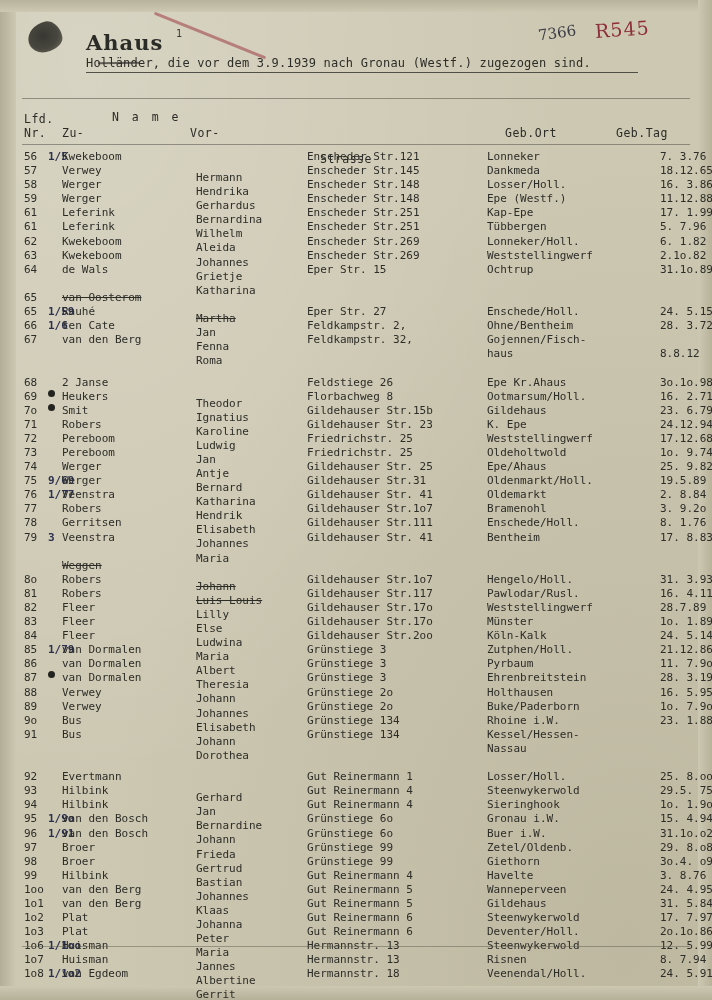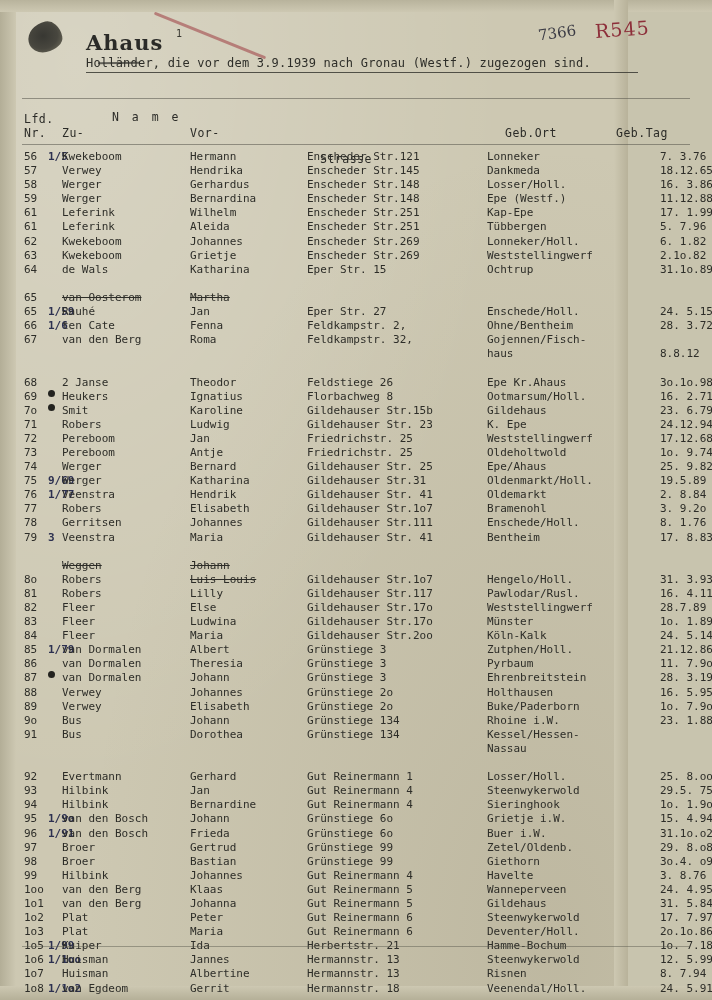--- a/index.html
+++ b/index.html
@@ -4,21 +4,21 @@
 <style>
   html,body{margin:0;padding:0;}
   body{
     width:712px;height:1000px;
     background:#c8c4ae;
     font-family:"DejaVu Sans Mono", monospace;
     overflow:hidden;
   }
   .page{
     position:relative;
-    width:628px;height:1000px;
+    width:712px;height:1000px;
     background:#cdc8b2;
     background-image:
       radial-gradient(ellipse at 12% 6%, rgba(255,255,255,0.22), rgba(255,255,255,0) 55%),
       radial-gradient(ellipse at 88% 95%, rgba(120,110,80,0.18), rgba(0,0,0,0) 60%);
   }
   
   .punch{
     position:absolute;left:28px;top:22px;width:34px;height:30px;
     background:radial-gradient(ellipse at 45% 45%, #2a2a26 0%, #3b3a33 55%, #6d6a58 100%);
     border-radius:60% 40% 55% 45%/55% 60% 40% 45%;
@@ -118,21 +118,21 @@
   }
   .row > span{
     position:absolute;top:0;
     font-family:"DejaVu Sans Mono", monospace;
     font-size:11px;
     line-height:14px;
   }
   .c-nr{left:24px;width:34px;text-align:left;}
   .c-ins{left:48px;font-size:8px;color:#3a3a46;top:2px;font-weight:bold;}
   .c-zu{left:62px;}
-  .c-vor{left:190px;}
+  .c-vor{left:196px;margin-top:21px;}
   .c-str{left:307px;}
   .c-ort{left:487px;}
   .c-tag{left:612px;margin-left:48px;}
   .spacer{height:14.1px;}
 
   .strike{
     text-decoration:line-through;
     text-decoration-thickness:1px;
   }
   .dot{
@@ -531,21 +531,21 @@
         <span class="c-str">Gut Reinermann 4</span>
         <span class="c-ort">Sieringhook</span>
         <span class="c-tag">1o. 1.9o</span>
       </div>
       <div class="row">
         <span class="c-nr">95</span>
         <span class="c-ins inkblue">1/9o</span>
         <span class="c-zu">van den Bosch</span>
         <span class="c-vor">Johann</span>
         <span class="c-str">Grünstiege 6o</span>
-        <span class="c-ort">Grietje i.W.</span>
+        <span class="c-ort">Gronau i.W.</span>
         <span class="c-tag">15. 4.94</span>
       </div>
       <div class="row">
         <span class="c-nr">96</span>
         <span class="c-ins inkblue">1/91</span>
         <span class="c-zu">van den Bosch</span>
         <span class="c-vor">Frieda</span>
         <span class="c-str">Grünstiege 6o</span>
         <span class="c-ort">Buer i.W.</span>
         <span class="c-tag">31.1o.o2</span>
@@ -600,29 +600,20 @@
       </div>
       <div class="row">
         <span class="c-nr">1o3</span>
         <span class="c-zu">Plat</span>
         <span class="c-vor">Maria</span>
         <span class="c-str">Gut Reinermann 6</span>
         <span class="c-ort">Deventer/Holl.</span>
         <span class="c-tag">2o.1o.86</span>
       </div>
       <div class="row">
-        <span class="c-nr">1o5</span>
-        <span class="c-ins inkblue">1/99</span>
-        <span class="c-zu">Kuiper</span>
-        <span class="c-vor">Ida</span>
-        <span class="c-str">Herbertstr. 21</span>
-        <span class="c-ort">Hamme-Bochum</span>
-        <span class="c-tag">1o. 7.18</span>
-      </div>
-      <div class="row">
         <span class="c-nr">1o6</span>
         <span class="c-ins inkblue">1/1oo</span>
         <span class="c-zu">Huisman</span>
         <span class="c-vor">Jannes</span>
         <span class="c-str">Hermannstr. 13</span>
         <span class="c-ort">Steenwykerwold</span>
         <span class="c-tag">12. 5.99</span>
       </div>
       <div class="row">
         <span class="c-nr">1o7</span>

